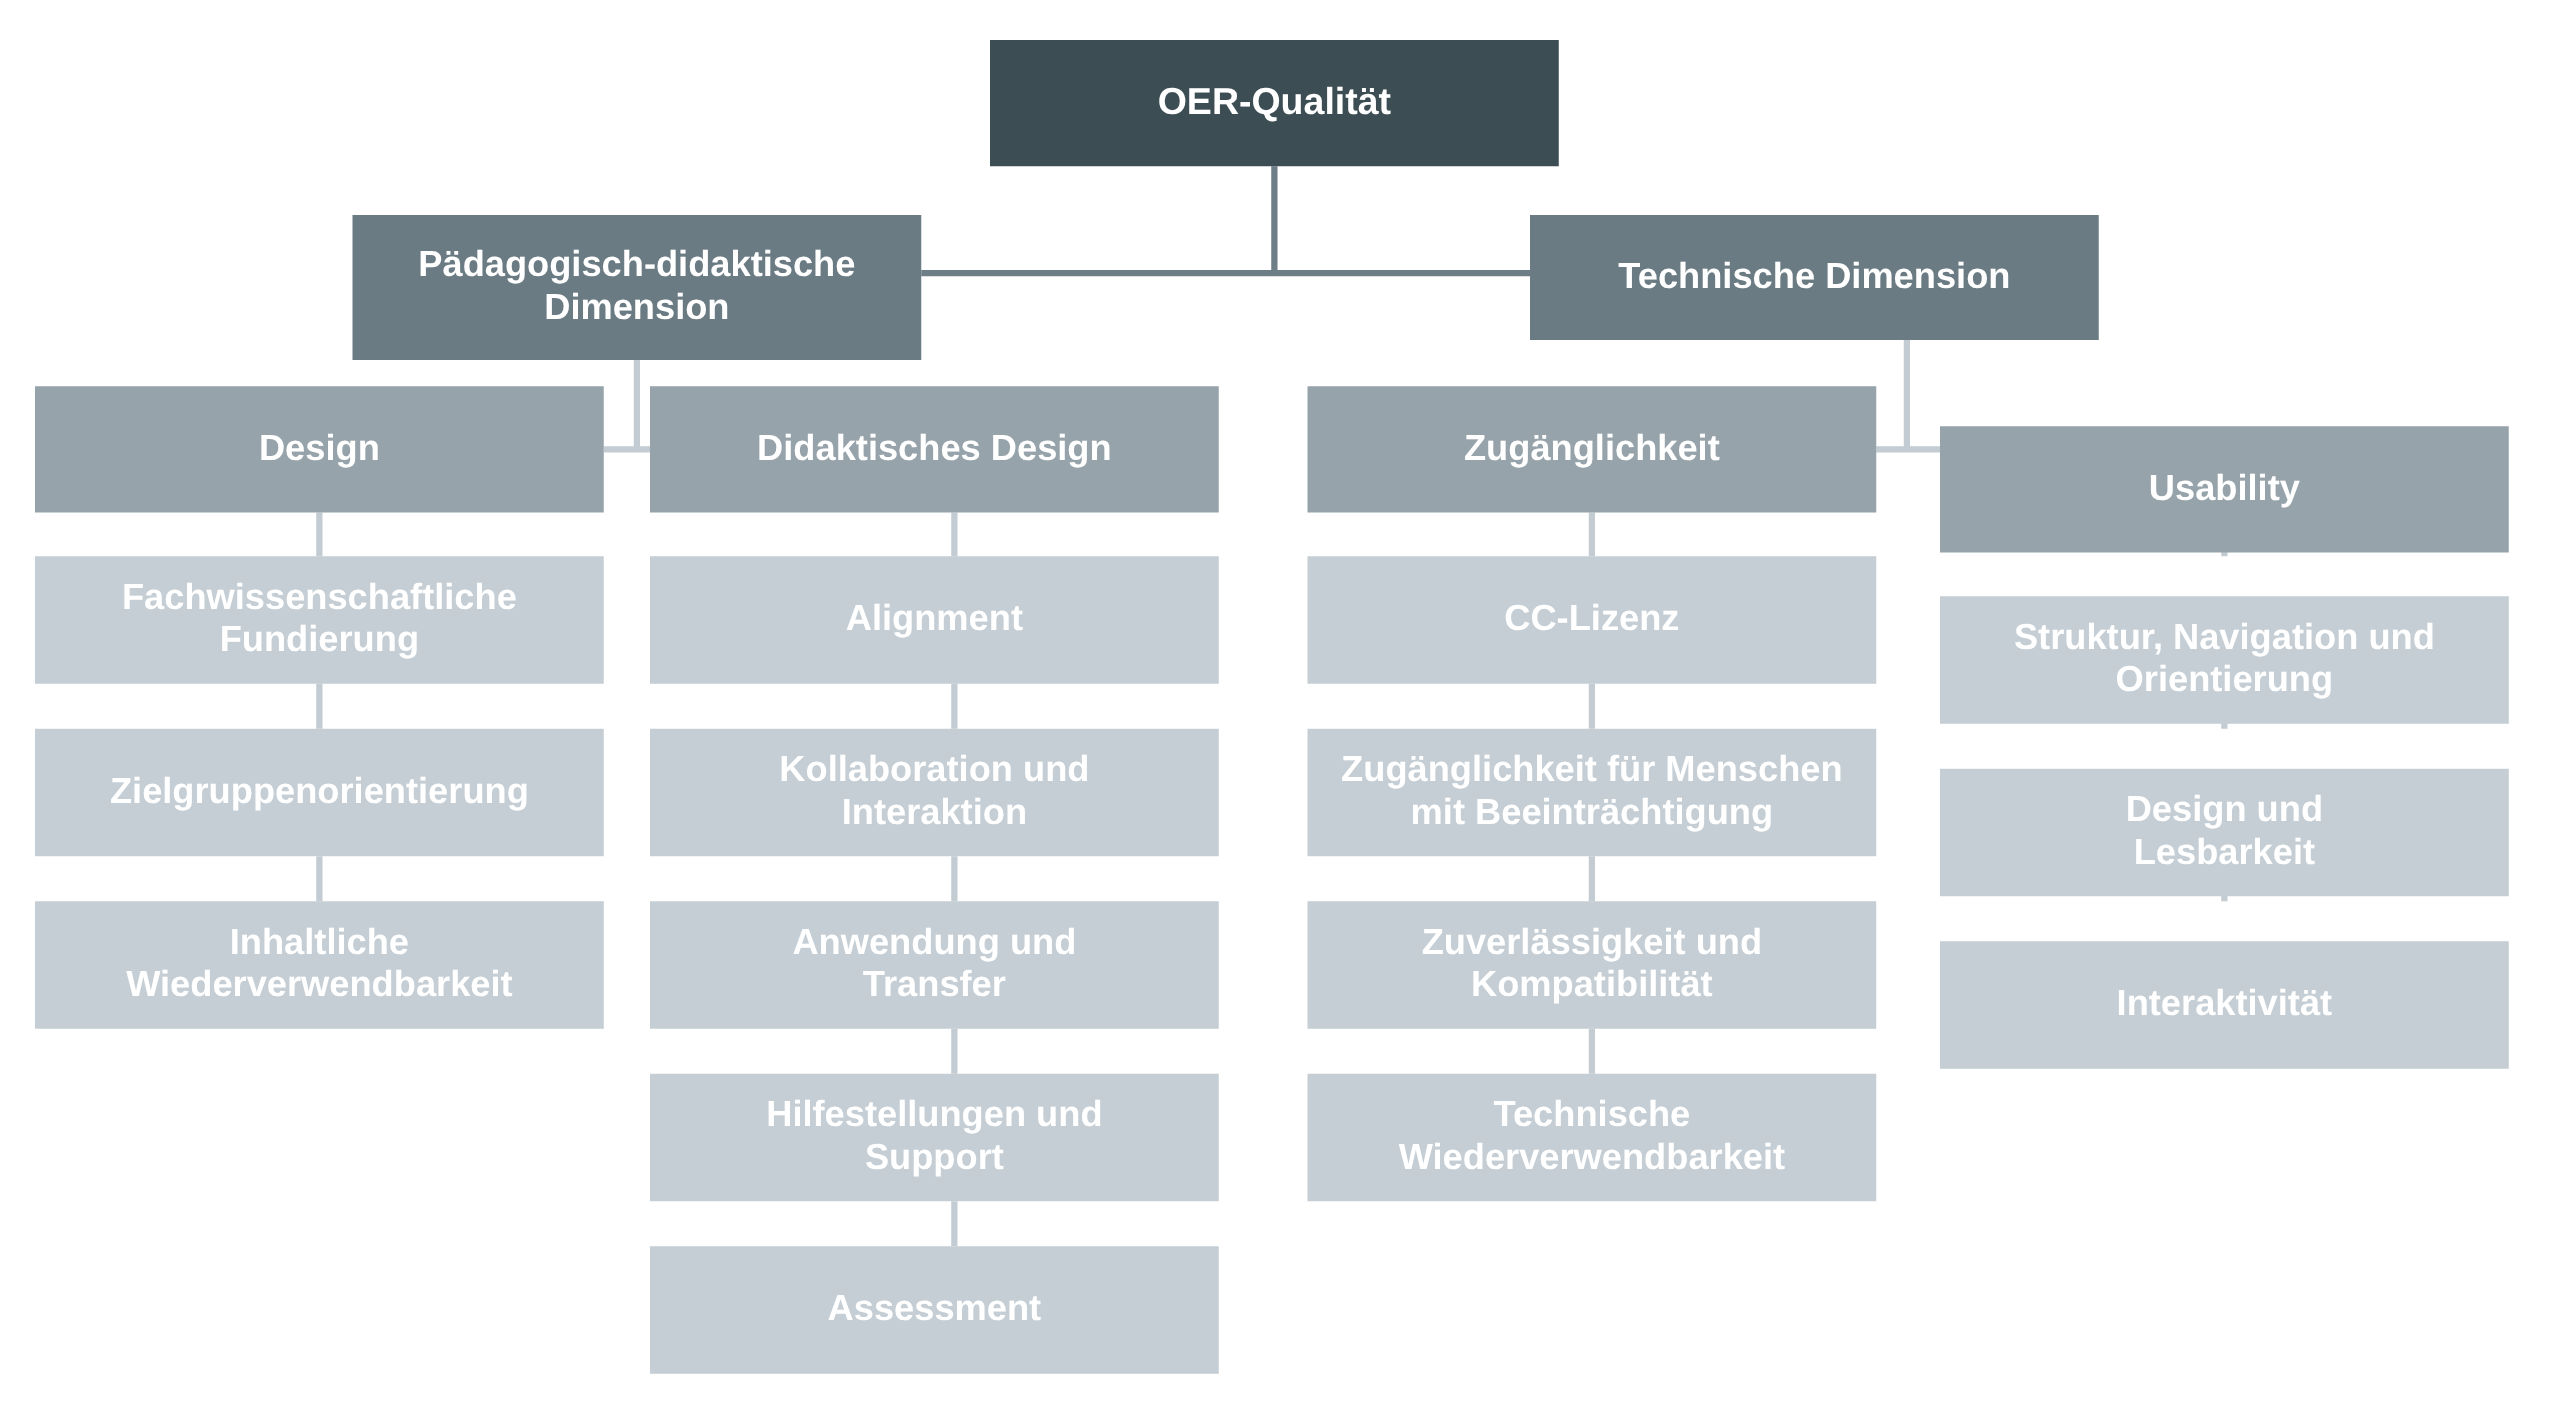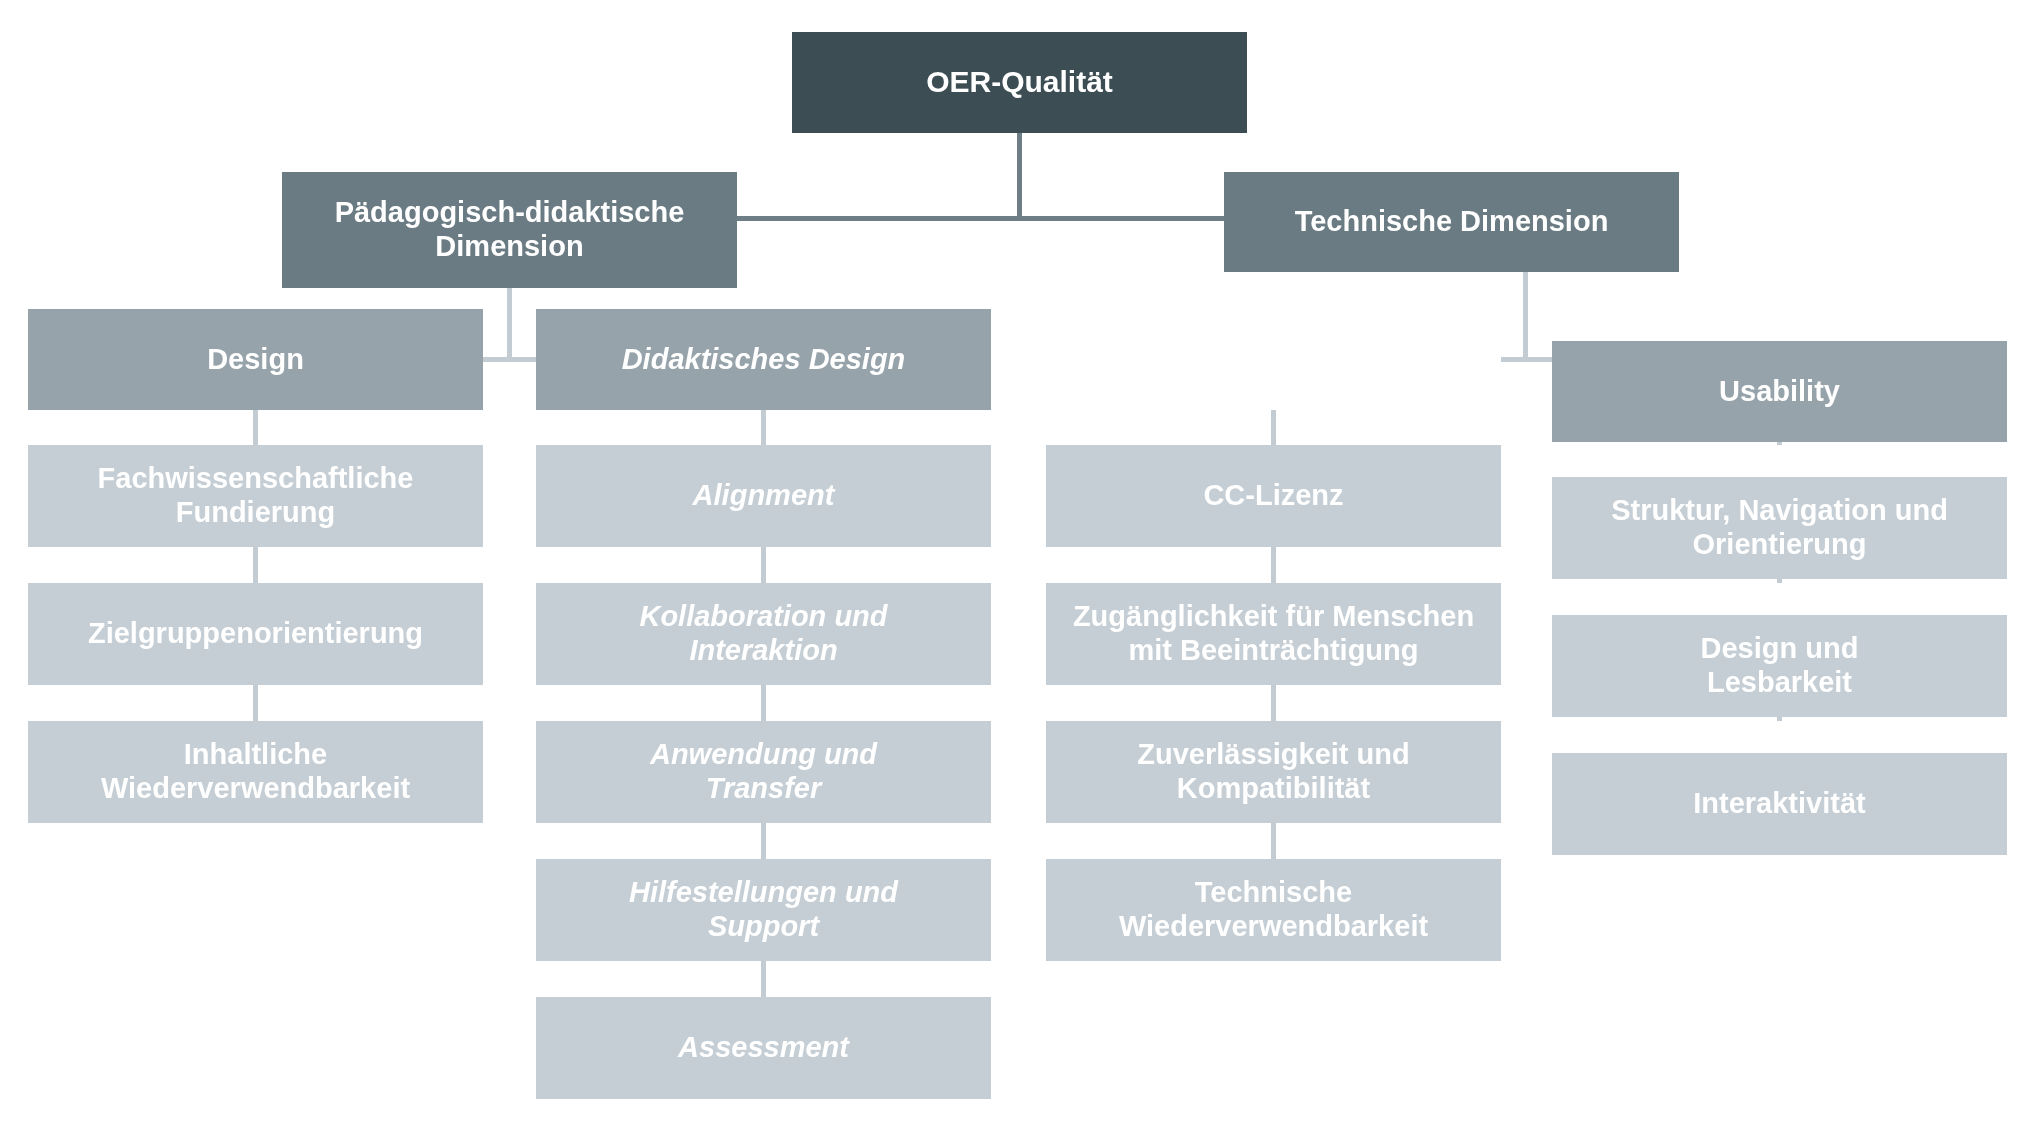--- a/index.html
+++ b/index.html
@@ -28,21 +28,21 @@
   .line{position:absolute;}
   .line.dark{background:var(--connector-dark);}
   .line.light{background:var(--connector-light);}
 
   
   .root{left:792px;top:32px;width:455px;height:101px;}
   .dim.paed{left:282px;top:172px;width:455px;height:116px;}
   .dim.tech{left:1224px;top:172px;width:455px;height:100px;}
 
   .head{top:309px;width:455px;height:101px;}
-  .c1{left:28px;} .c2{left:536px;font-style:italic;} .c3{left:1046px;} .c4{left:1552px;margin-top:32px;}
+  .c1{left:28px;} .c2{left:520px;} .c3{left:1046px;} .c4{left:1552px;margin-top:32px;}
 
   .item{width:455px;height:102px;}
   .r1{top:445px;} .r2{top:583px;} .r3{top:721px;} .r4{top:859px;} .r5{top:997px;}
 
   
   .v-root{left:1017px;top:133px;width:5px;height:85px;}
   .h-main{left:737px;top:216px;width:561px;height:5px;}
   .v-paed{left:507px;top:272px;width:5px;height:87px;}
   .stub-left{left:483px;top:357px;width:53px;height:5px;}
   .v-tech{left:1523px;top:272px;width:5px;height:87px;}
@@ -89,20 +89,21 @@
   <div class="line light vc x4 g2"></div>
 
   <div class="node root">OER-Qualität</div>
 
   <div class="node dim paed">Pädagogisch-didaktische
 Dimension</div>
   <div class="node dim tech">Technische Dimension</div>
 
   <div class="node head c1">Design</div>
   <div class="node head c2">Didaktisches Design</div>
+  <div class="node head c3">Zugänglichkeit</div>
   <div class="node head c4">Usability</div>
 
   <div class="node item c1 r1">Fachwissenschaftliche
 Fundierung</div>
   <div class="node item c1 r2">Zielgruppenorientierung</div>
   <div class="node item c1 r3">Inhaltliche
 Wiederverwendbarkeit</div>
 
   <div class="node item c2 r1">Alignment</div>
   <div class="node item c2 r2">Kollaboration und

